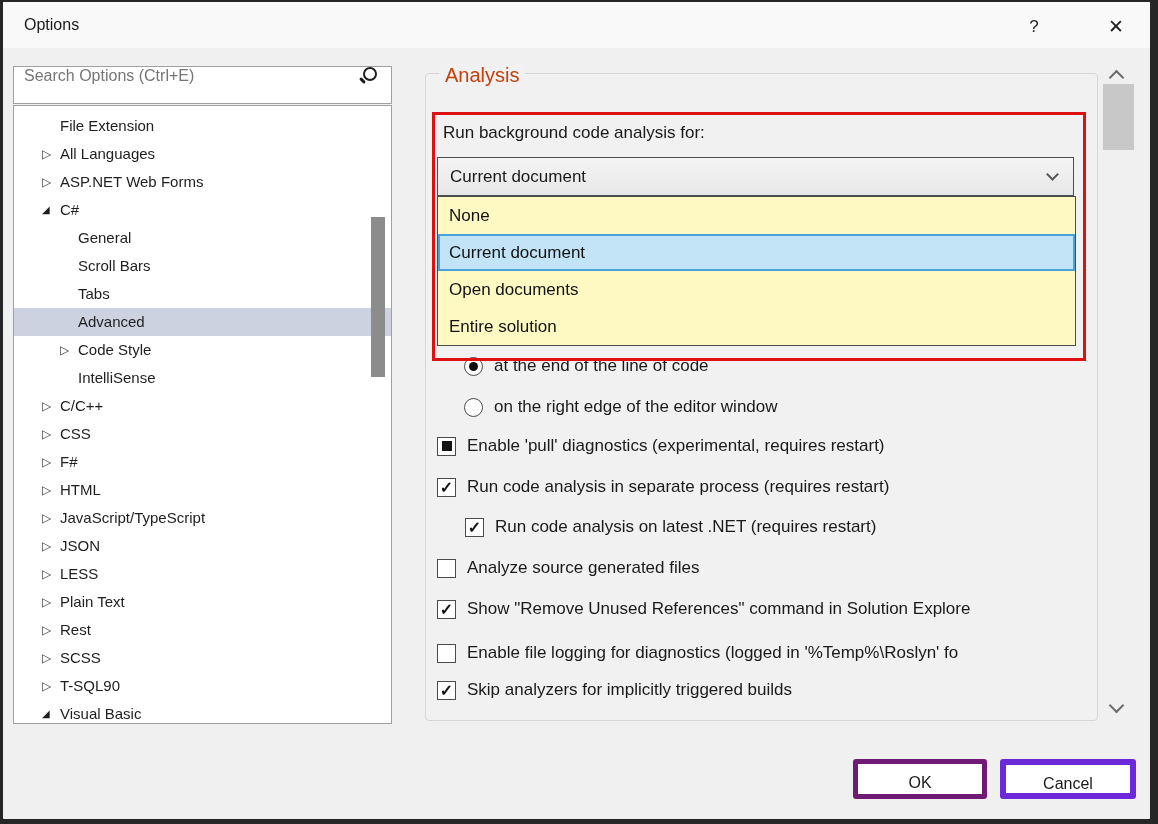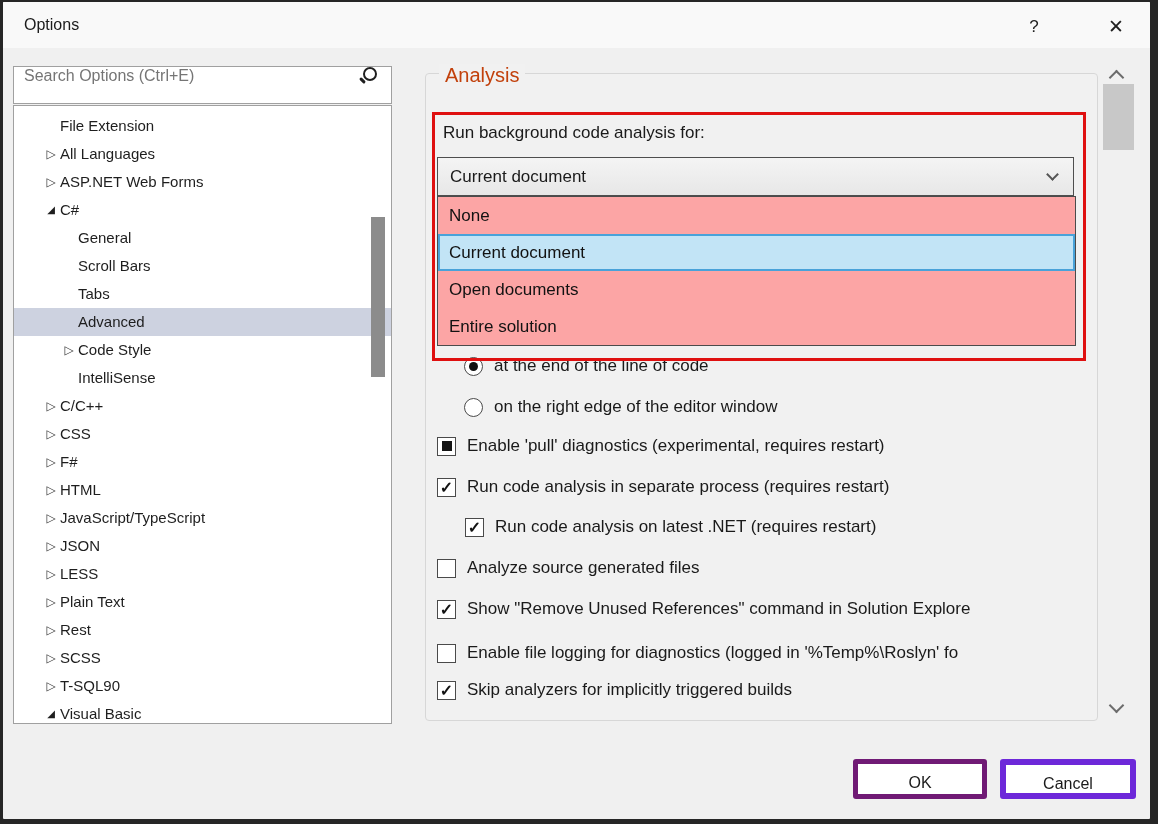--- a/index.html
+++ b/index.html
@@ -21,42 +21,42 @@
                   padding-left:10px; font-family:"Liberation Sans", sans-serif; background:transparent; }
   #search-input::placeholder { color:#757575; opacity:1; }
   .mag { position:relative; width:14px; height:14px; border:2px solid #1F1F1F;
          border-radius:50%; margin-right:14px; flex:none; }
   .mag::after { content:""; position:absolute; width:7px; height:3px; background:#1F1F1F;
                 left:-6px; bottom:-3px; transform:rotate(45deg); border-radius:2px; }
   
   #tree { position:absolute; left:10px; top:103px; width:379px; height:619px;
           background:#FFF; border:1px solid #A0A0A0; overflow:hidden; padding-top:6px; }
   .tree-item { height:28px; line-height:28px; font-size:15px; color:#1E1E1E;
-               white-space:nowrap; display:flex; align-items:center;text-align:center; }
+               white-space:nowrap; display:flex; align-items:center; }
   .tree-item.lvl1 { padding-left:28px; }
   .tree-item.lvl2 { padding-left:46px; }
   .tree-item.selected { background:#CDD2E0; }
   .expander { display:inline-block; width:18px; flex:none; font-size:12px; color:#3A3A3A; }
   .expander.exp { font-size:10px; color:#1E1E1E; }
   #tree-thumb { position:absolute; left:368px; top:215px; width:14px; height:160px; background:#8C8C8C; }
   
   #groupbox { position:absolute; left:422px; top:71px; width:673px; height:648px;
               border:1px solid #D7D7D7; border-radius:4px; background:#F1F1F1; }
   #group-title { position:absolute; left:428px; top:62px; background:#F1F1F1; padding:0 6px;
                  font-size:20px; color:#c2410c; z-index:5;margin-left:8px; }
   #red-rect { position:absolute; left:429px; top:110px; width:654px; height:249px;
               border:3px solid #DF1010; z-index:60; pointer-events:none; }
   #combo-label { position:absolute; left:440px; top:121px; font-size:17px; color:#1A1A1A; }
   #combo { position:absolute; left:434px; top:155px; width:637px; height:39px;
            background:linear-gradient(#F4F4F4,#E7E7E7); border:1px solid #4E4E4E;
            display:flex; align-items:center; }
   #combo-value { font-size:17px; color:#1A1A1A; padding-left:12px; flex:1; }
   .combo-chev { width:9px; height:9px; border-right:2px solid #555; border-bottom:2px solid #555;
                 transform:rotate(45deg); margin-right:16px; margin-top:-4px; flex:none; }
-  #dropdown { position:absolute; left:434px; top:194px; width:639px; background:#fca5a5;
+  #dropdown { position:absolute; left:434px; top:194px; width:639px; background:#fef9c3;
               border:1px solid #4B4B4B; z-index:50; }
   .dd-item { height:37px; line-height:37px; font-size:17px; color:#121212; padding-left:11px; }
   .dd-item.hl { background:#C2E4F6; border:2px solid #49A2D9; line-height:33px; padding-left:9px; }
   
   .radio-row, .check-row { position:absolute; display:flex; align-items:center; gap:11px;
                            height:26px; font-size:17px; color:#1A1A1A; white-space:nowrap; }
   .radio { width:19px; height:19px; border:1px solid #4A4A4A; border-radius:50%;
            background:#FFF; flex:none; }
   .radio.on { display:flex; align-items:center; justify-content:center; }
   .radio.on::after { content:""; width:9px; height:9px; border-radius:50%; background:#111; }

